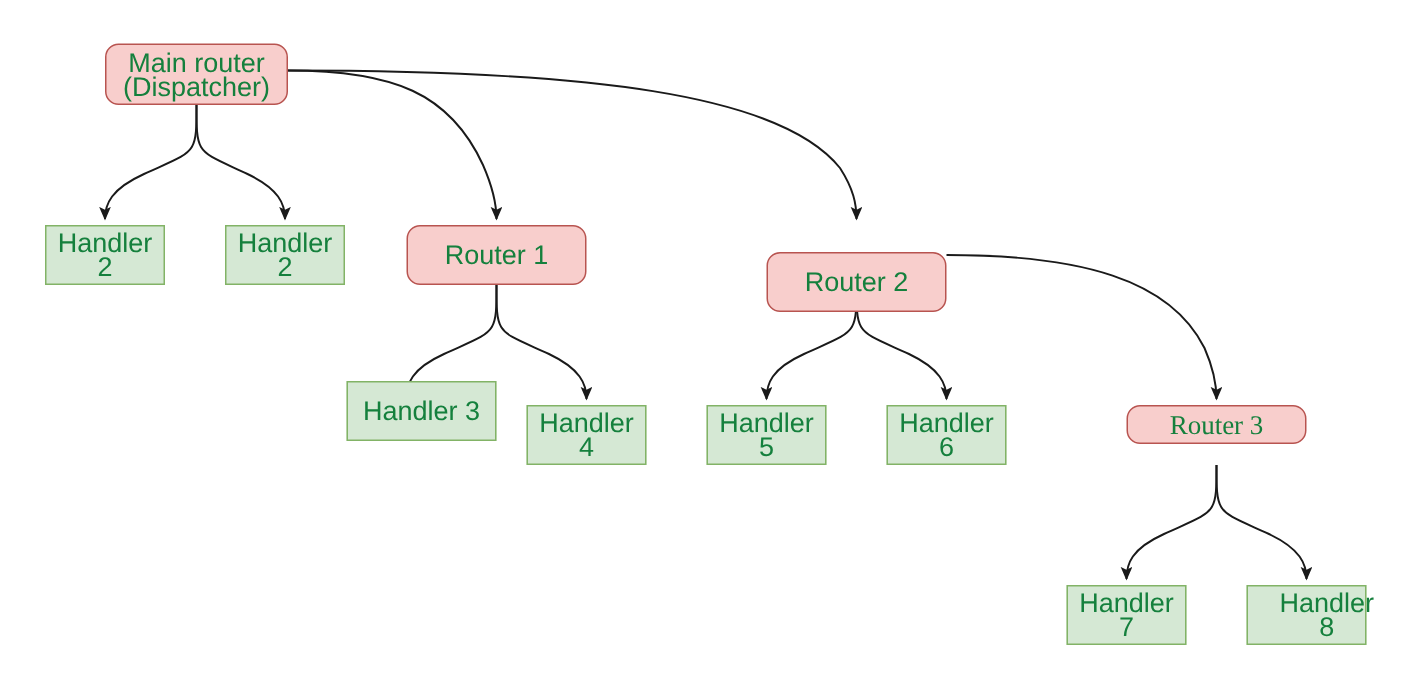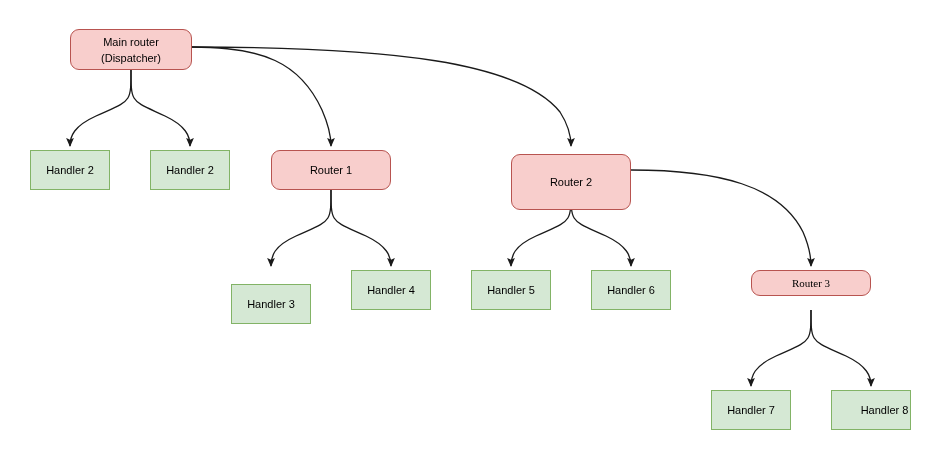--- a/index.html
+++ b/index.html
@@ -23,23 +23,23 @@
     height: 461px;
     pointer-events: none;
   }
   .node {
     position: absolute;
     box-sizing: border-box;
     display: flex;
     align-items: center;
     justify-content: center;
     text-align: center;
-    font-size: 11px;
+    font-size: 18px;
     line-height: 16px;
-    color: #000000;
+    color: #15803d;
     white-space: pre-line;
     z-index: 2;
   }
   .node.router {
     background: #f8cecc;
     border: 1.2px solid #b85450;
     border-radius: 9px;
   }
   .node.handler {
     background: #d5e8d4;
@@ -70,22 +70,22 @@
         <path d="M 811 310 C 811 344 811 340 776 356 C 754 366 751 376 751 386" fill="none" stroke="#1a1a1a" stroke-width="1.3" marker-end="url(#arrow)"></path>
         <path d="M 811 310 C 811 344 811 340 846 356 C 867 366 871 376 871 386" fill="none" stroke="#1a1a1a" stroke-width="1.3" marker-end="url(#arrow)"></path>
       </g>
   </svg>
   <div id="nodes-layer">
       <div class="node router" style="left: 70px; top: 29px; width: 122px; height: 41px;"><span>Main router
 (Dispatcher)</span></div>
       <div class="node handler" style="left: 30px; top: 150px; width: 80px; height: 40px;"><span>Handler 2</span></div>
       <div class="node handler" style="left: 150px; top: 150px; width: 80px; height: 40px; align-items: center;"><span>Handler 2</span></div>
       <div class="node router" style="left: 271px; top: 150px; width: 120px; height: 40px; align-items: center;"><span>Router 1</span></div>
-      <div class="node router" style="left: 511px; top: 154px; width: 120px; height: 56px;"><span>Router 2</span></div>
-      <div class="node handler" style="left: 231px; top: 284px; width: 80px; height: 40px;"><span>Handler 3</span></div>
+      <div class="node router" style="left: 511px; top: 168px; width: 120px; height: 40px;"><span>Router 2</span></div>
+      <div class="node handler" style="left: 231px; top: 254px; width: 100px; height: 40px;"><span>Handler 3</span></div>
       <div class="node handler" style="left: 351px; top: 270px; width: 80px; height: 40px;"><span>Handler 4</span></div>
       <div class="node handler" style="left: 471px; top: 270px; width: 80px; height: 40px;"><span>Handler 5</span></div>
       <div class="node handler" style="left: 591px; top: 270px; width: 80px; height: 40px;"><span>Handler 6</span></div>
       <div class="node router" style="left: 751px; top: 270px; width: 120px; height: 26px; font-family: Liberation Serif, serif;"><span>Router 3</span></div>
       <div class="node handler" style="left: 711px; top: 390px; width: 80px; height: 40px;"><span>Handler 7</span></div>
       <div class="node handler" style="left: 831px; top: 390px; width: 80px; height: 40px; padding-left: 27px;"><span>Handler 8</span></div>
     </div>
 </div>
 
 </body></html>

